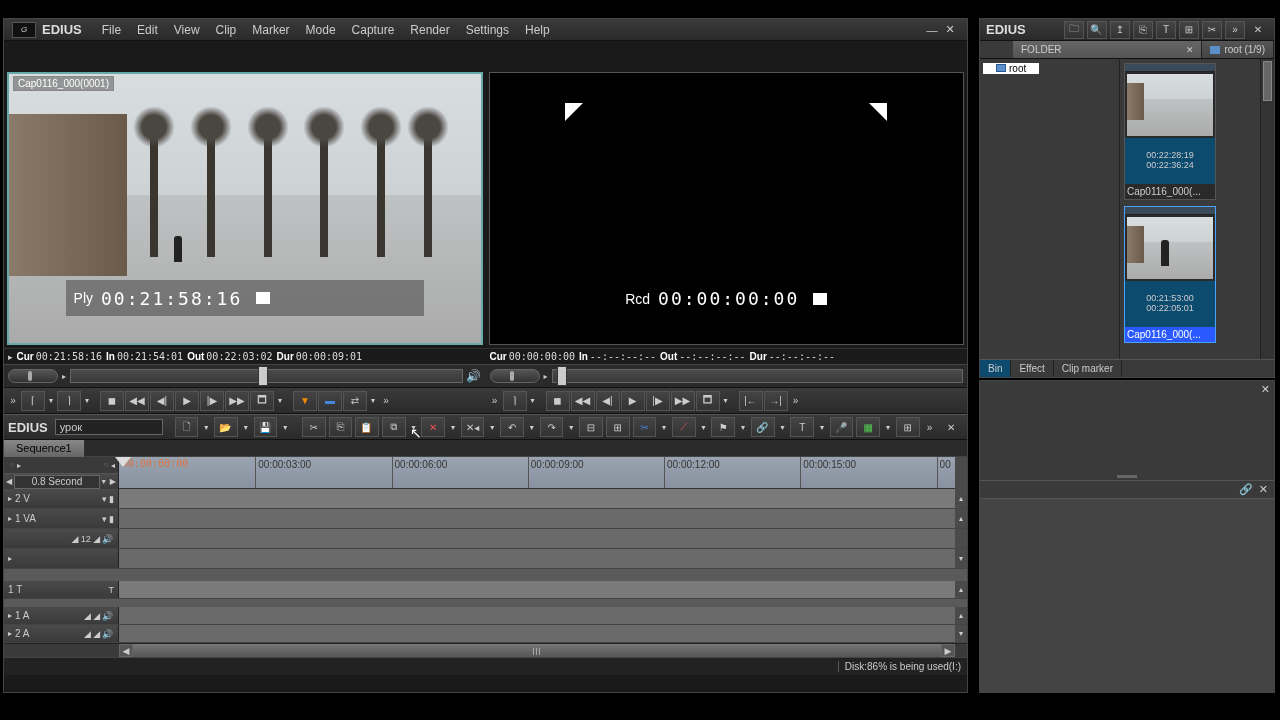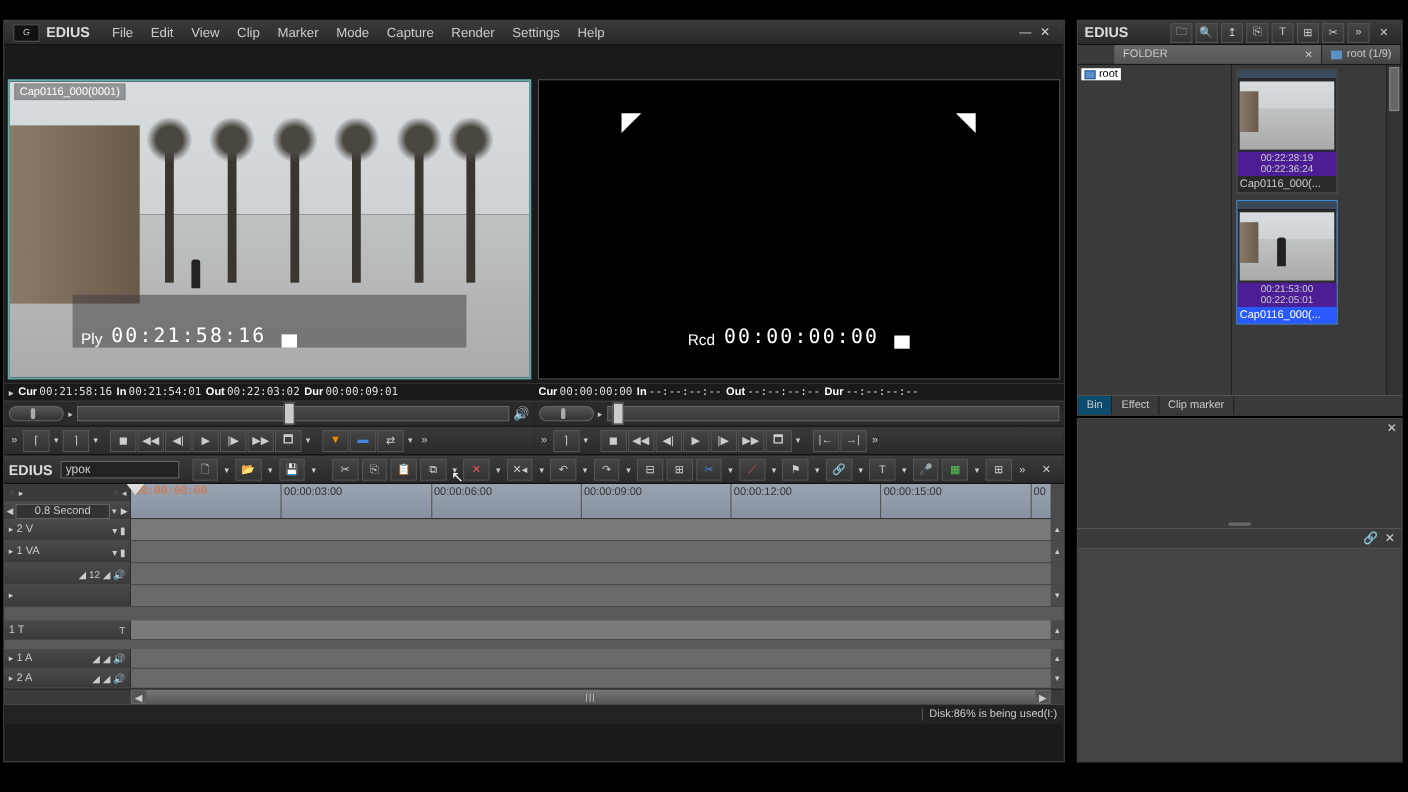--- a/index.html
+++ b/index.html
@@ -16,21 +16,21 @@
 .preview-panel { flex: 1; display: flex; flex-direction: column; position: relative; }
 .preview-viewport { flex: 1; background: #000; margin: 3px; border: 1px solid #555; position: relative; overflow: hidden; }
 .viewport-label { position: absolute; top: 2px; left: 4px; background: rgba(100,100,100,0.6); padding: 1px 4px; font-size: 10px; color: #fff; border: 1px solid #888; }
 .snow-scene { position: absolute; inset: 0; }
 .sky { position: absolute; top: 0; left: 0; right: 0; height: 45%; background: linear-gradient(#d8dde0,#cdd2d5); }
 .ground { position: absolute; bottom: 0; left: 0; right: 0; height: 55%; background: linear-gradient(#bfc2c3,#aaa); }
 .building { position: absolute; left: 0; top: 15%; width: 25%; height: 60%; background: linear-gradient(90deg,#8a7a6a,#6a5a4a); }
 .tree { position: absolute; top: 18%; width: 8px; height: 50%; background: #3a352f; }
 .tree::before { content:''; position: absolute; top: -15px; left: -18px; width: 44px; height: 40px; background: radial-gradient(circle,#4a4640 40%, transparent 70%); }
 .person { position: absolute; bottom: 30%; left: 35%; width: 8px; height: 26px; background: #222; border-radius: 3px 3px 0 0; }
-.overlay-bar { position: absolute; left: 12%; bottom: 10%; width: 76%; height: 48px; background: rgba(60,60,60,0.5); display: flex; align-items: flex-end; padding: 0 8px; gap: 8px; }
+.overlay-bar { position: absolute; left: 12%; bottom: 10%; width: 76%; height: 36px; background: rgba(60,60,60,0.5); display: flex; align-items: center; padding: 0 8px; gap: 8px; }
 .overlay-tc { font-family: monospace; font-size: 18px; color: #fff; letter-spacing: 2px; }
 .overlay-label { color: #fff; font-size: 14px; }
 .overlay-icon { width: 14px; height: 12px; background: #fff; margin-left: 6px; }
 .rec-corner-l { position: absolute; top: 30px; left: 16%; width: 0; height: 0; border-top: 18px solid #fff; border-right: 18px solid transparent; }
 .rec-corner-r { position: absolute; top: 30px; right: 16%; width: 0; height: 0; border-top: 18px solid #fff; border-left: 18px solid transparent; }
 
 .timecode-bar { height: 16px; background: #1a1a1a; display: flex; align-items: center; padding: 0 4px; gap: 4px; font-size: 10px; border-top: 1px solid #333; }
 .tc-group { display: flex; align-items: center; gap: 2px; }
 .tc-label { font-weight: bold; color: #fff; }
 .tc-value { font-family: monospace; color: #ddd; }
@@ -87,30 +87,30 @@
 .bin-window { position: absolute; right: 5px; top: 18px; width: 296px; height: 360px; background: #2a2a2a; border: 1px solid #444; display: flex; flex-direction: column; }
 .bin-titlebar { height: 22px; background: linear-gradient(#3a3a3a,#2a2a2a); display: flex; align-items: center; padding: 0 6px; gap: 3px; border-bottom: 1px solid #111; }
 .bin-titlebar .app-title { font-size: 13px; }
 .bin-tool { width: 20px; height: 18px; background: linear-gradient(#444,#333); border: 1px solid #555; display: flex; align-items: center; justify-content: center; font-size: 10px; cursor: pointer; }
 .bin-tabs { height: 18px; background: #3a3a3a; display: flex; border-bottom: 1px solid #111; }
 .bin-tab { padding: 0 8px; line-height: 18px; font-size: 10px; border-right: 1px solid #222; background: linear-gradient(#555,#444); display: flex; align-items: center; gap: 4px; }
 .bin-tab.active { background: linear-gradient(#666,#555); margin-left: 33px; }
 .bin-tab .x { font-size: 9px; margin-left: 6px; }
 .bin-body { flex: 1; display: flex; }
 .bin-tree { width: 140px; background: #3a3a3a; border-right: 1px solid #222; padding: 3px; }
-.tree-item { background: #fff; color: #000; padding: 0 3px; font-size: 10px; display: inline-flex; align-items: center; gap: 3px; }
+.tree-item { background: #fff; color: #000; padding: 0 13px; font-size: 10px; display: inline-flex; align-items: center; gap: 3px; }
 .tree-icon { width: 10px; height: 8px; background: #5b8fc7; border: 1px solid #2a5a9a; }
 .bin-clips { flex: 1; background: #3a3a3a; padding: 4px; display: flex; flex-direction: column; gap: 6px; overflow: hidden; position: relative; }
 .bin-vscroll { width: 14px; background: #333; border-left: 1px solid #222; position: relative; }
 .bin-vscroll-thumb { position: absolute; top: 2px; left: 2px; right: 2px; height: 40px; background: #666; border: 1px solid #888; }
 .clip-card { width: 92px; background: #2a2a2a; border: 1px solid #555; display: flex; flex-direction: column; }
 .clip-card.selected { border: 1px solid #4aa3ff; }
 .clip-strip { height: 8px; background: #3a4a5a; border-bottom: 1px solid #222; }
 .clip-thumb { height: 62px; background: #888; margin: 2px; position: relative; overflow: hidden; }
-.clip-tc { background: #4c1d95; font-family: monospace; font-size: 9px; text-align: center; padding: 1px 0; line-height: 1.1; }
+.clip-tc { background: #0c4a6e; font-family: monospace; font-size: 9px; text-align: center; padding: 13px 0; line-height: 1.1; }
 .clip-name { font-size: 10px; padding: 2px; color: #ccc; }
 .clip-name.selected { background: #2a5aff; color: #fff; }
 .mini-scene .sky { height: 40%; }
 .mini-scene .ground { height: 60%; }
 .mini-scene .building { width: 20%; }
 
 .bin-footer-tabs { height: 18px; background: #3a3a3a; display: flex; border-top: 1px solid #555; }
 .bin-footer-tab { padding: 0 8px; line-height: 18px; font-size: 10px; border-right: 1px solid #222; }
 .bin-footer-tab.active { background: #0c4a6e; }
 
@@ -322,20 +322,23 @@
     <div class="tbtn">T</div>
       <div class="dd">▾</div>
     <div class="tbtn">🎤</div>
     <div class="tbtn" style="color:#5c5">▦</div>
       <div class="dd">▾</div>
     <div class="tbtn">⊞</div>
     <div class="tbtn small">»</div>
     <div class="tbtn seq-close" style="background:transparent;border:none">✕</div>
   </div>
 
+  <div class="seq-tab">
+    <div class="seq-tab-btn">Sequence1</div>
+  </div>
 
   <div class="timeline-area">
     <div class="ruler-row">
       <div class="ruler-head">
         <div class="ruler-head-top">
             <span style="font-size:8px">◾▸</span>
             <span style="font-size:8px">◾◂</span>
           </div>
         <div class="ruler-head-bot">
           <span style="font-size:8px;padding:0 2px">◀</span>

